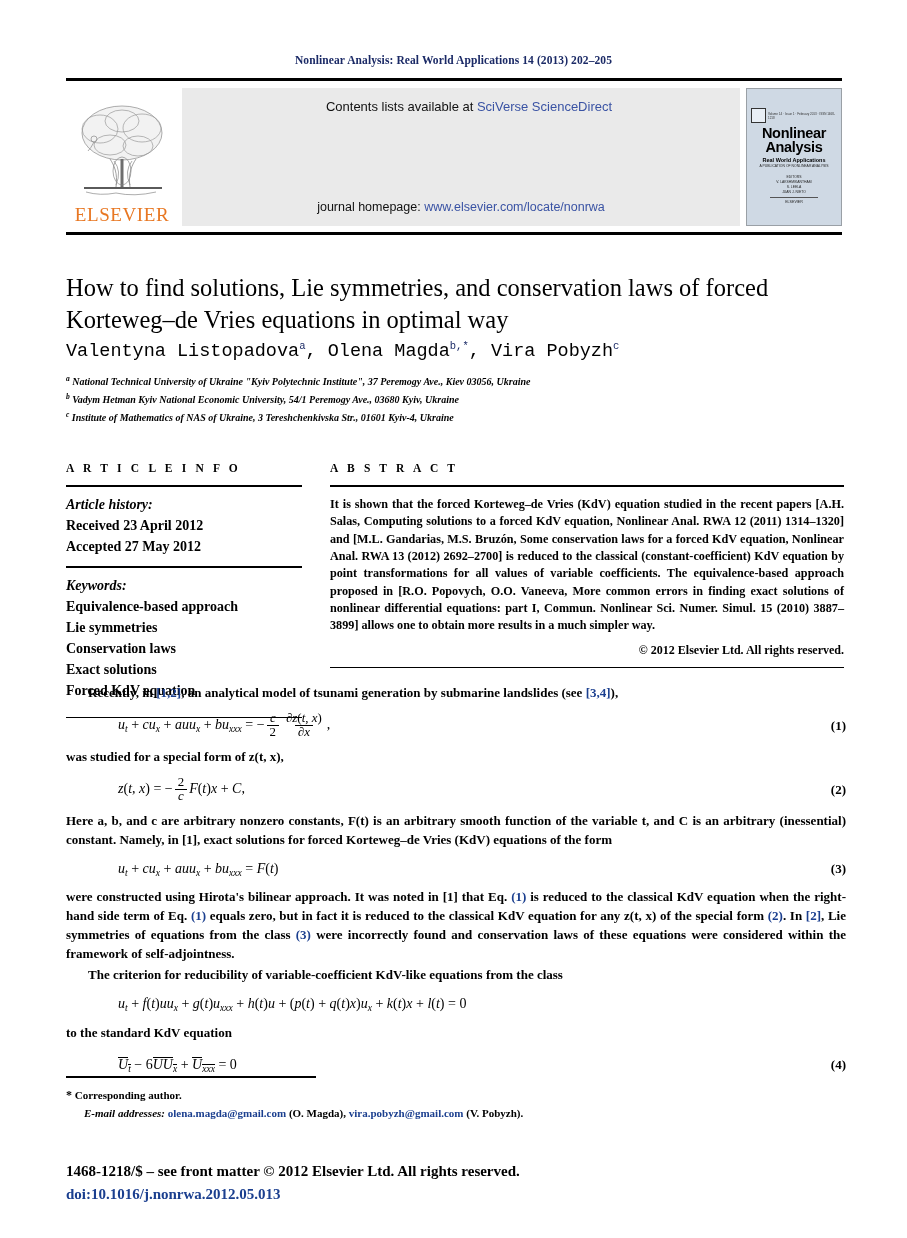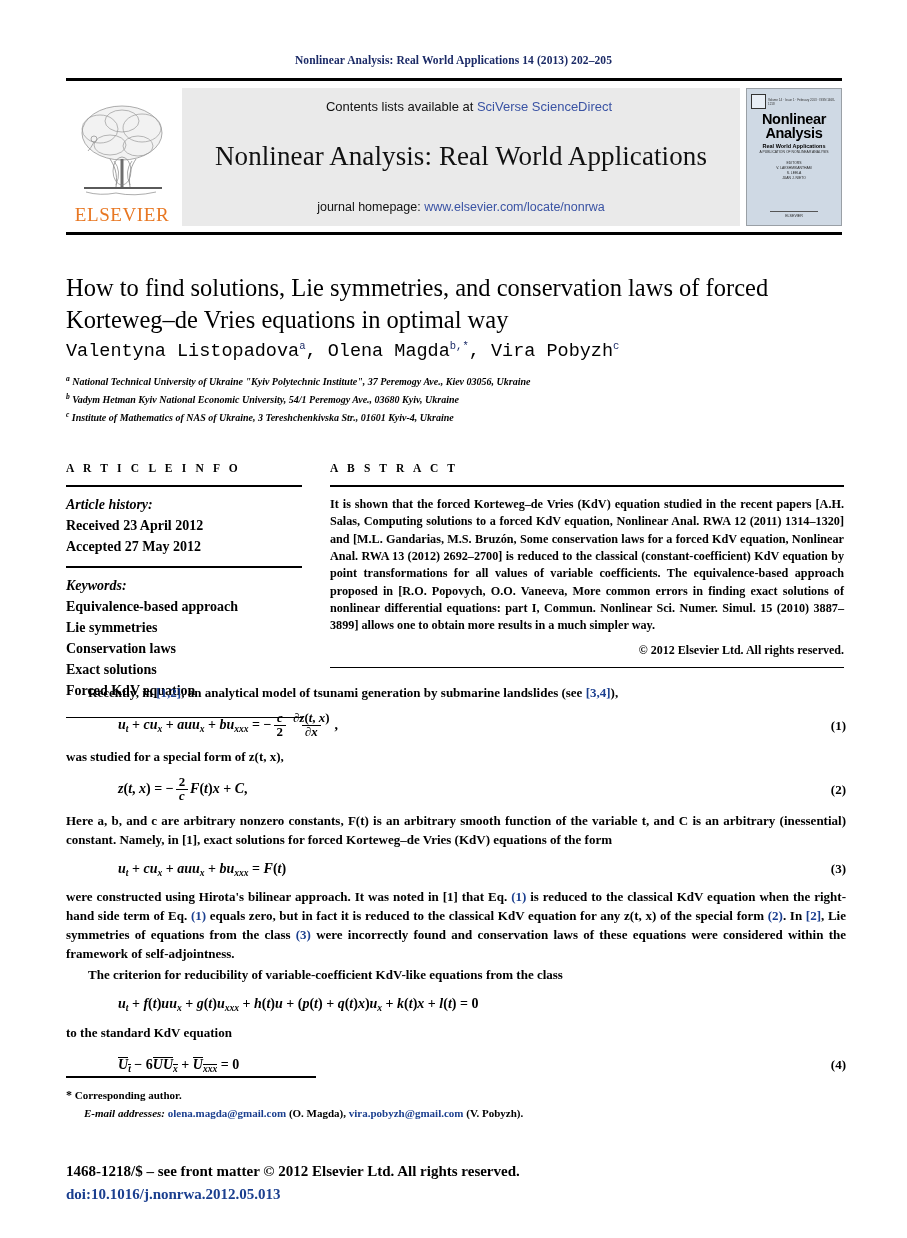--- a/index.html
+++ b/index.html
@@ -120,21 +120,21 @@
   .homepage-link { color: #3a53a4; }
 
   
   .cover {
     width: 96px;
     flex: 0 0 96px;
     border: 1px solid #9aa0a6;
     background: #cfd9e4;
     box-sizing: border-box;
     position: relative;
-    padding: 5px 4px;
+    padding: 19px 4px;
     display: flex;
     flex-direction: column;
     align-items: center;
   }
   .cover-topbar {
     width: 100%;
     display: flex;
     align-items: center;
     gap: 2px;
     margin-bottom: 4px;
@@ -313,21 +313,21 @@
   .eq-row {
     display: flex;
     align-items: center;
     margin: 9px 0 8px 0;
   }
   .eq-body {
     flex: 1 1 auto;
     padding-left: 52px;
     font-family: "Liberation Serif", serif;
     font-size: 14px;
-    font-weight: bold;
+    font-weight: normal;
   }
   .eq-num {
     flex: 0 0 40px;
     text-align: right;
     font-size: 13px;
     font-weight: bold;
   }
   .math { font-family: "Liberation Serif", serif; }
   .mi { font-style: italic; }
   .sub { font-size: 0.68em; vertical-align: -0.28em; font-style: italic;}
@@ -410,21 +410,20 @@
           <path d="M24 43 q-3 6 -6 9" stroke="#8a8a8a"></path>
         </g>
       </svg>
       <div class="elsevier-word">ELSEVIER</div>
     </div>
 
     <div class="banner">
       <div class="banner-contents">
         <span>Contents lists available at </span><span class="sd-link">SciVerse ScienceDirect</span>
       </div>
-      <div class="banner-title">Nonlinear Analysis: Real World Applications</div>
       <div class="banner-homepage">
         <span>journal homepage: </span><span class="homepage-link">www.elsevier.com/locate/nonrwa</span>
       </div>
     </div>
 
     <div class="cover">
       <div class="cover-topbar">
         <div class="cover-mark"></div>
         <div class="cover-topline">Volume 14 · Issue 1 · February 2013 · ISSN 1468-1218</div>
       </div>

